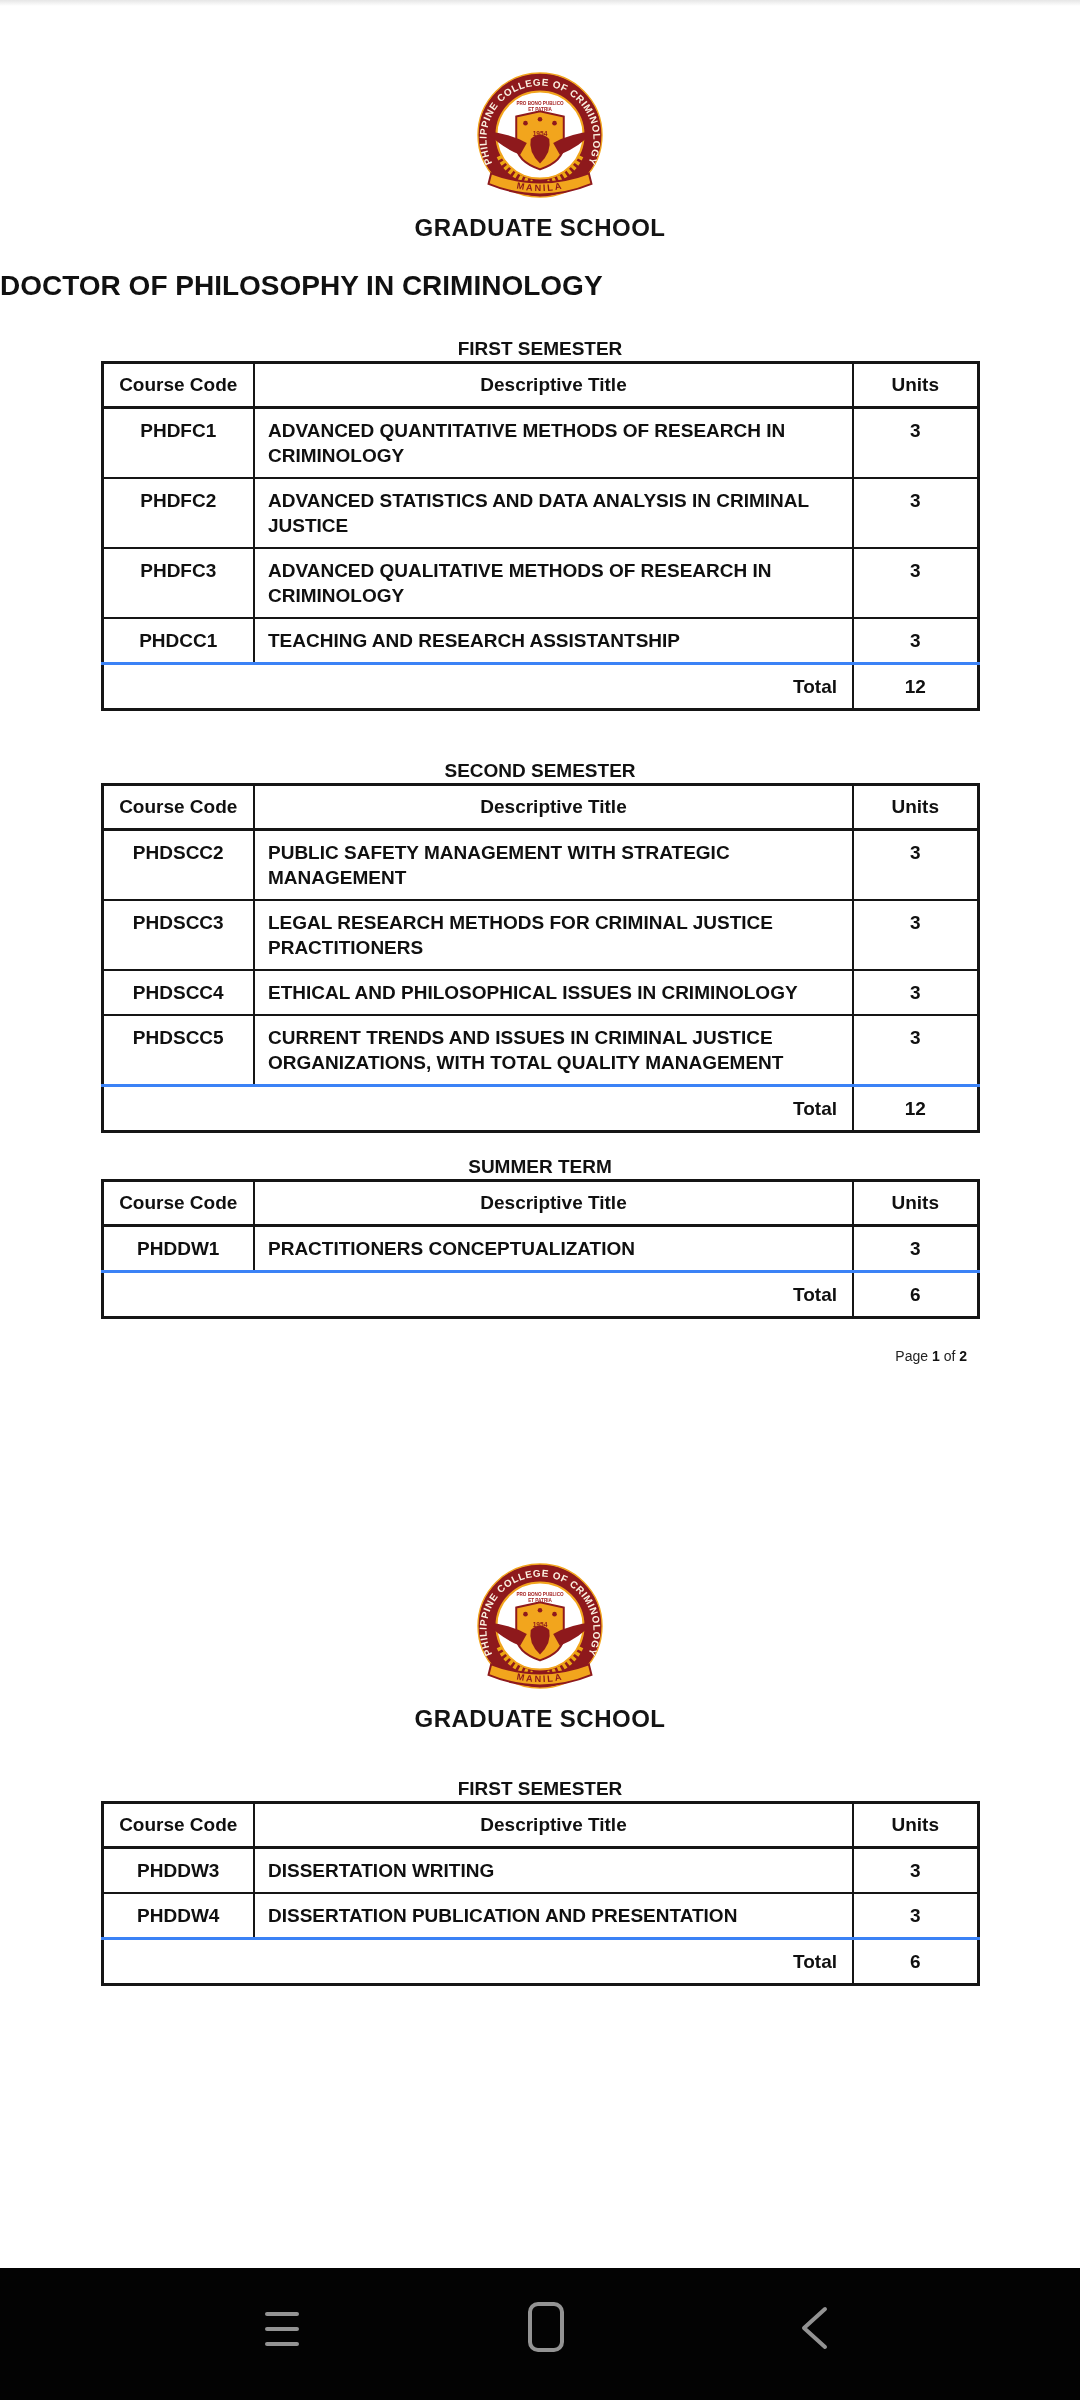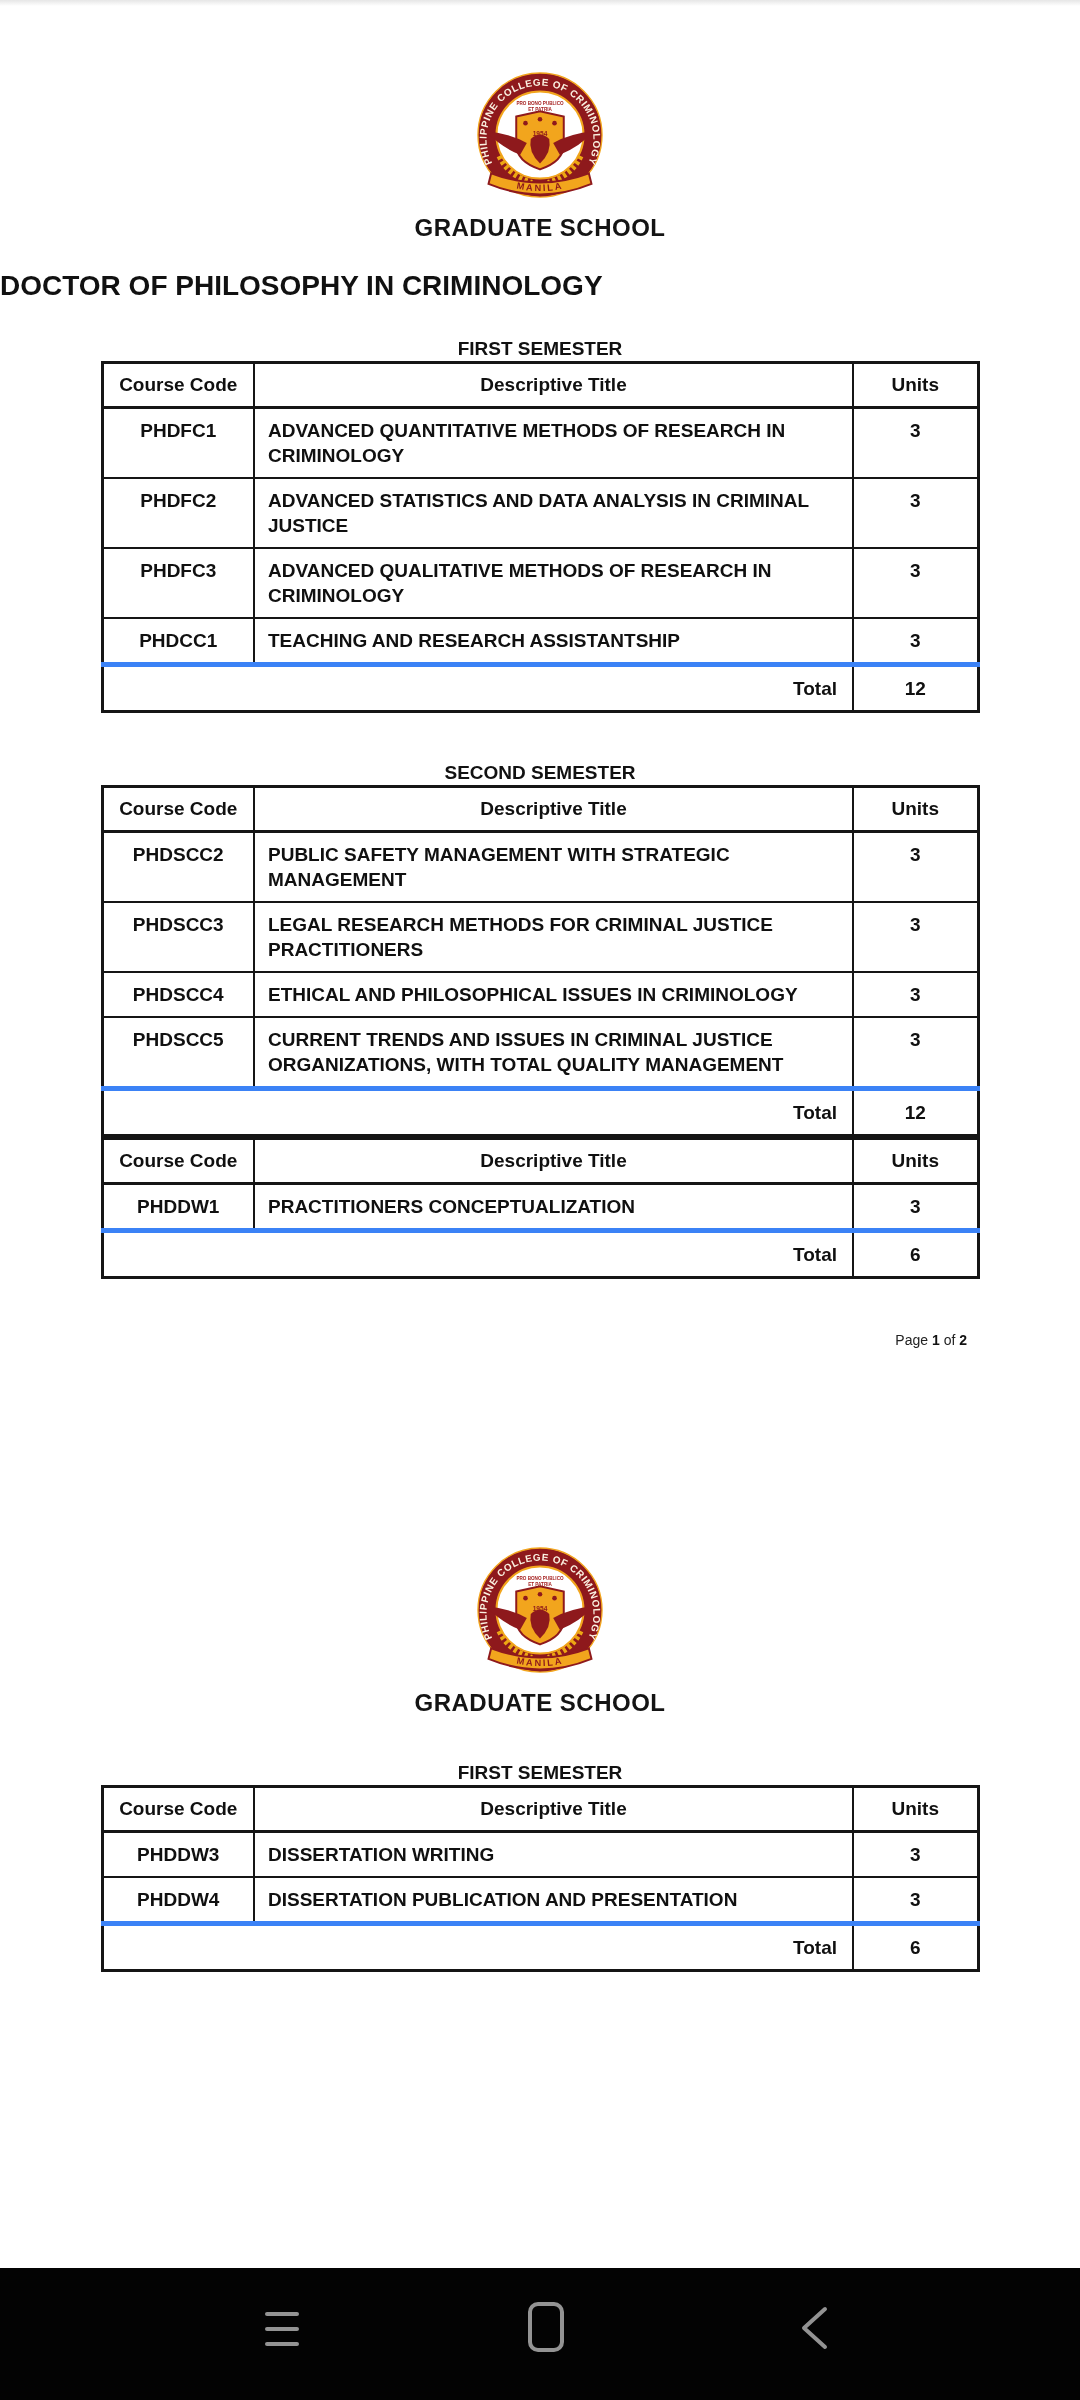--- a/index.html
+++ b/index.html
@@ -41,24 +41,24 @@
     border:2px solid #151515;font-weight:bold;font-size:19px;color:#101010;
   }
   .course-table thead th{
     border-bottom:3px solid #151515;padding:10px 4px;text-align:center;
     line-height:22px;
   }
   .td-code{text-align:center;padding:9px 4px;vertical-align:top;line-height:25px;}
   .td-title{text-align:left;padding:9px 13px;vertical-align:top;
     white-space:pre-line;line-height:25px;}
   .td-units{text-align:center;padding:9px 4px;vertical-align:top;line-height:25px;}
-  .total-row td{border-top:5px solid #3b82f6;}
+  .total-row td{border-top:3px solid #3b82f6;}
   .td-total-label{text-align:right;padding:10px 15px;line-height:22px;}
   .page-indicator{
-    width:967px;margin-top:52px;text-align:right;font-size:14px;
+    width:967px;margin-top:28px;text-align:right;font-size:14px;
     line-height:18px;color:#222;
   }
   .page-indicator b{font-weight:bold;color:#111;}
   .nav-bar{
     position:absolute;left:0;right:0;bottom:0;height:132px;background:#030303;
   }
   .menu-icon{position:absolute;left:265px;top:44px;width:34px;}
   .menu-icon .bar{height:4px;background:#939393;border-radius:2px;margin-bottom:11px;}
   .home-icon{
     position:absolute;left:528px;top:34px;width:28px;height:42px;
@@ -186,20 +186,21 @@
         <td class="td-units">3</td>
       </tr>
       <tr class="total-row">
         <td class="td-total-label" colspan="2">Total</td>
         <td class="td-units">12</td>
       </tr>
     </tbody>
   </table>
 
 
+  <div class="sec-heading mt-summer">SUMMER TERM</div>
   <table class="course-table">
     <colgroup>
         <col class="c-code">
         <col class="c-title">
         <col class="c-units">
       </colgroup>
     <thead>
       <tr>
         <th>Course Code</th>
         <th>Descriptive Title</th>

